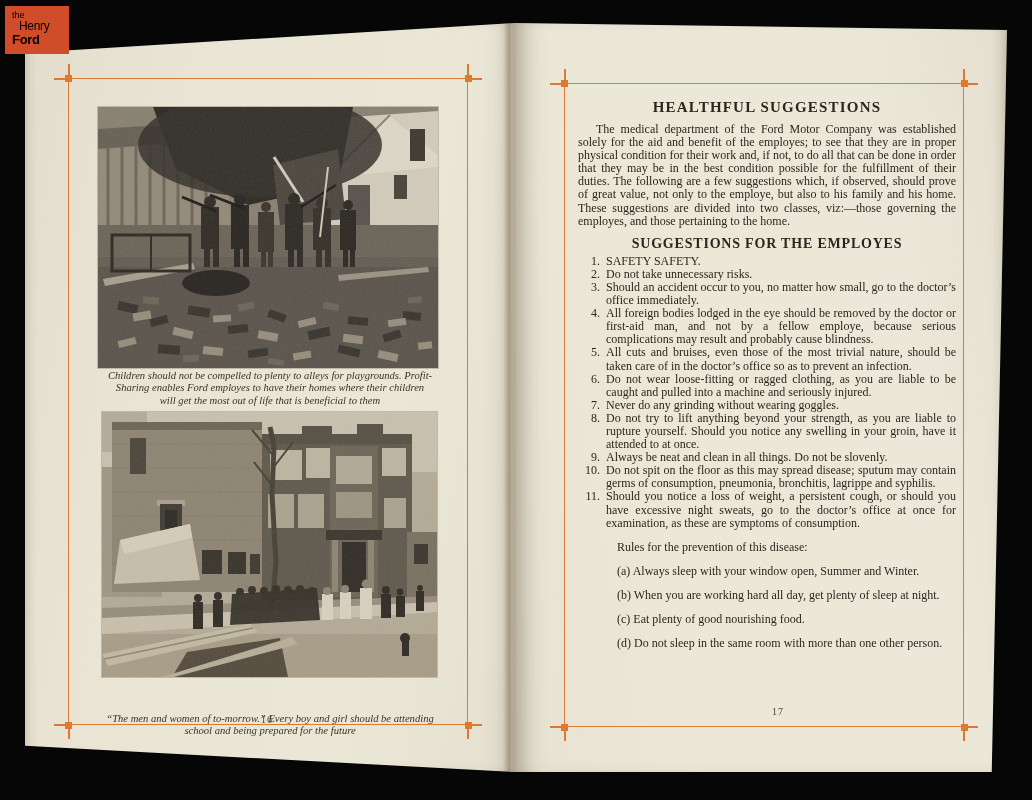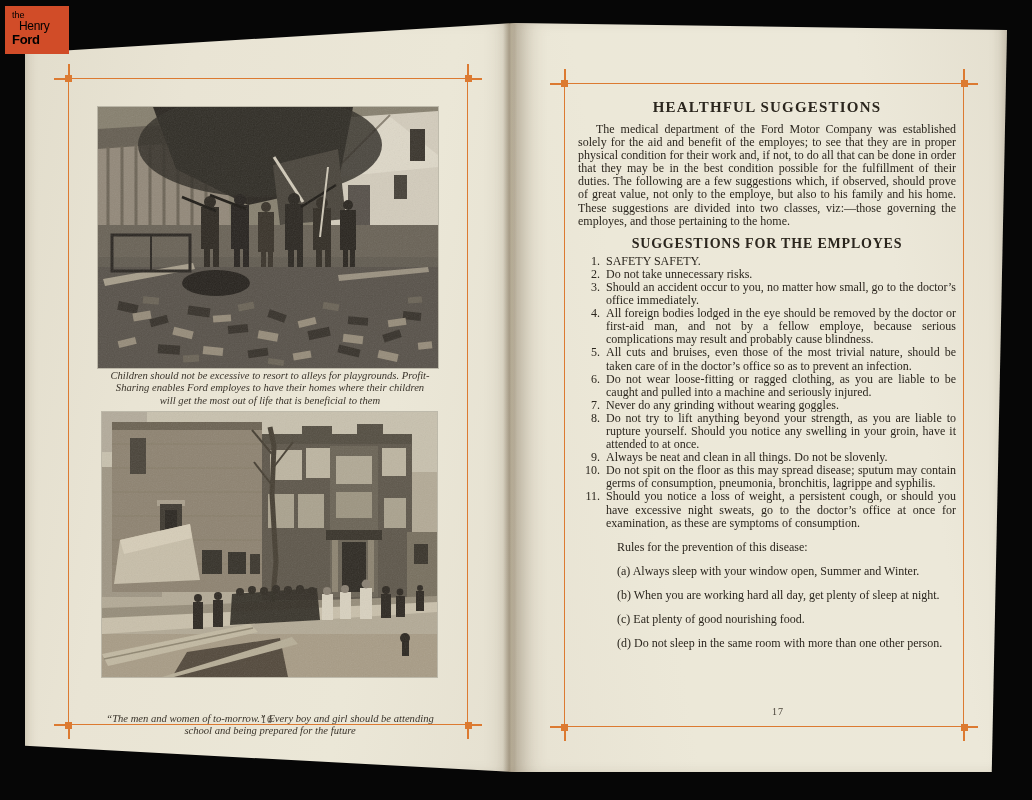--- a/index.html
+++ b/index.html
@@ -204,21 +204,21 @@
           <rect x="225" y="196" width="16" height="7" transform="rotate(10 233 199)"></rect>
           <rect x="310" y="190" width="14" height="6" transform="rotate(-5 317 193)"></rect>
           <rect x="85" y="248" width="16" height="7" transform="rotate(-4 93 251)"></rect>
           <rect x="170" y="252" width="16" height="6" transform="rotate(8 178 255)"></rect>
         </g>
         <rect width="340" height="261" filter="url(#gA)" opacity="0.13"></rect>
       </svg>
     </div>
 
     <div class="caption cap1">
-      <span>Children should not be excessive to resort to alleys for playgrounds.  Profit-</span>
+      <span>Children should not be compelled to plenty to alleys for playgrounds.  Profit-</span>
       <span>Sharing enables Ford employes to have their homes where their children</span>
       <span>will get the most out of life that is beneficial to them</span>
     </div>
 
     <div class="photo photo2">
       <svg width="335" height="265" viewBox="0 0 335 265">
         <defs>
           <filter id="gB" x="0" y="0" width="100%" height="100%">
             <feTurbulence type="fractalNoise" baseFrequency="0.85" numOctaves="2"></feTurbulence>
             <feColorMatrix type="saturate" values="0"></feColorMatrix>

